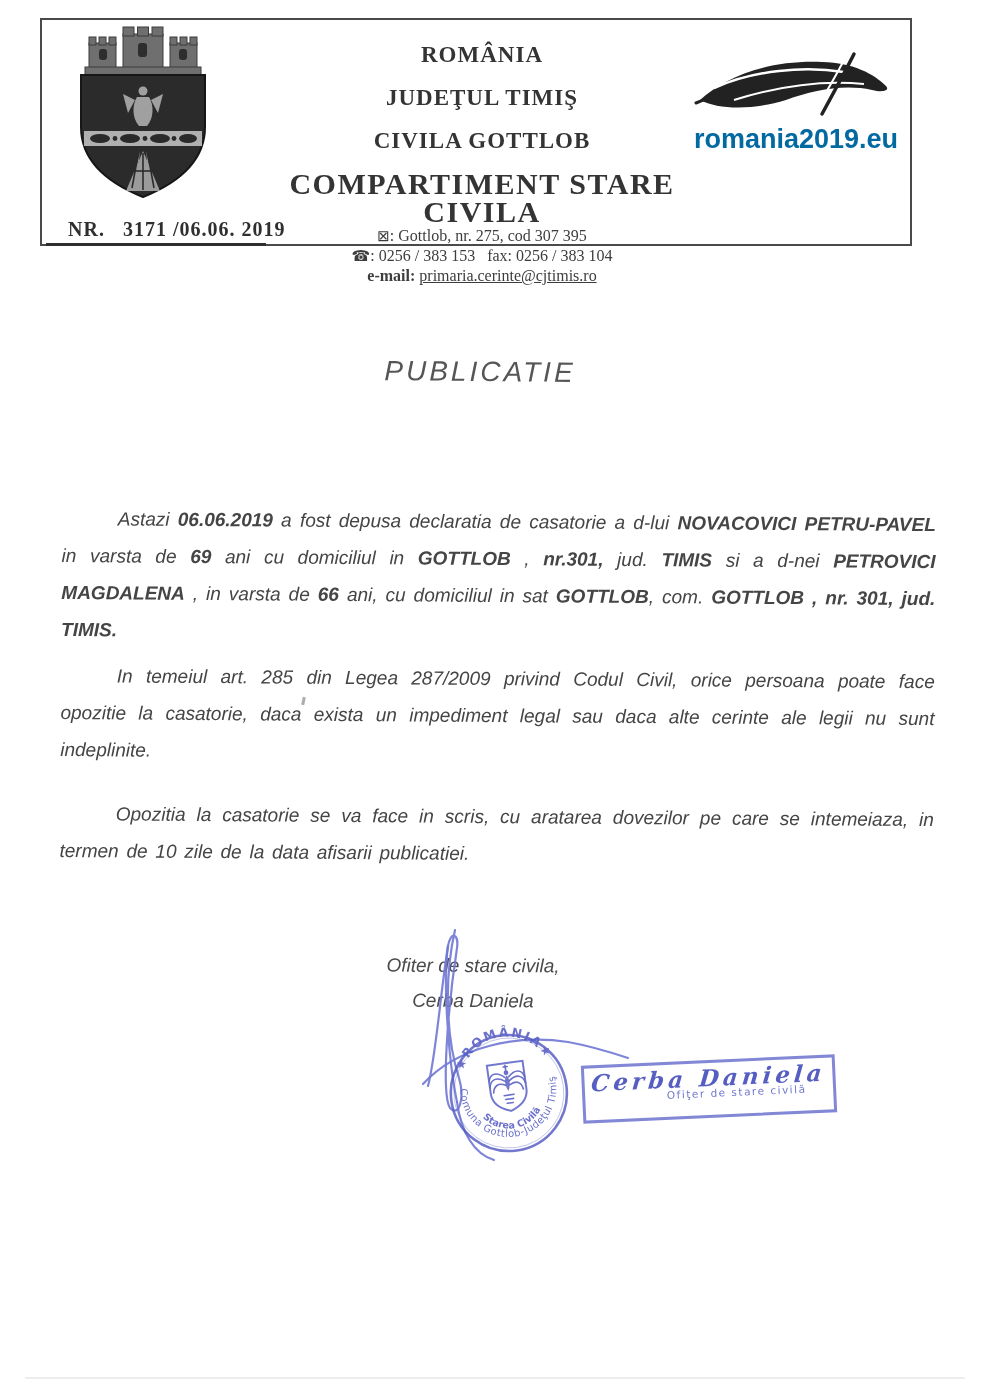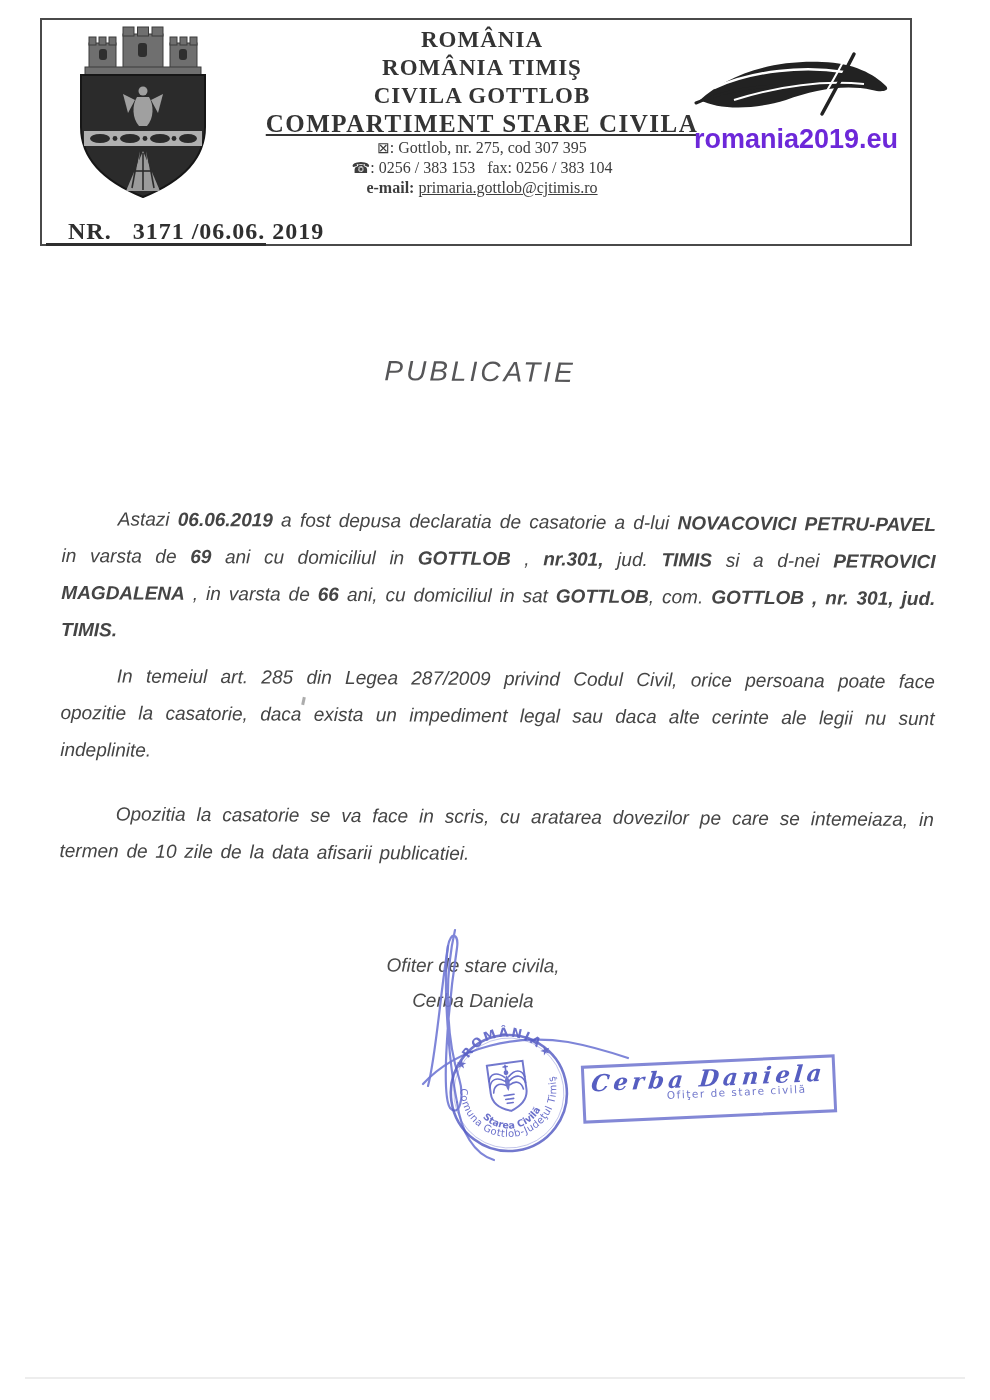--- a/index.html
+++ b/index.html
@@ -7,30 +7,30 @@
     position:relative;width:990px;height:1400px;background:#fff;overflow:hidden;
     font-family:"Liberation Serif", serif;color:#3a3a3a;
   }
   
   .header-box{
     position:absolute;left:40px;top:18px;width:868px;height:224px;
     border:2px solid #4a4a4a;
   }
   .coa{position:absolute;left:20px;top:5px;width:162px;height:175px;}
   .hcenter{position:absolute;left:205px;top:6px;width:470px;text-align:center;}
-  .h1{font-weight:bold;font-size:23px;line-height:28px;color:#343434;letter-spacing:1px;}
-  .h1b{font-size:25px;letter-spacing:1.5px;text-decoration:underline;}
+  .h1{font-weight:bold;font-size:23px;line-height:28px;color:#343434;letter-spacing:1px;margin-top:15px;}
+  .h1b{font-size:30px;letter-spacing:1.5px;}
   .h2{font-size:16px;line-height:19px;color:#3d3d3d;}
   .pre{white-space:pre;}
   .lnk{text-decoration:underline;color:#3d3d3d;}
   .icon-glyph{font-family:"DejaVu Sans", sans-serif;font-size:15px;}
   .logo{position:absolute;right:8px;top:28px;width:212px;text-align:center;}
   .logotext{font-family:"Liberation Sans", sans-serif;font-weight:bold;font-size:27px;
-    color:#6d28d9;letter-spacing:0px;margin-top:2px;}
-  .nr{position:absolute;left:68px;top:218px;font-weight:bold;font-size:24px;
+    color:#0369a1;letter-spacing:0px;margin-top:2px;}
+  .nr{position:absolute;left:68px;top:218px;font-weight:bold;font-size:20px;
     letter-spacing:1px;color:#2f2f2f;}
   .nr-underline{position:absolute;left:46px;top:243px;width:220px;height:3px;background:#2e2e2e;}
   
   .title{
     position:absolute;left:350px;top:356px;width:260px;text-align:center;
     font-family:"Liberation Sans", sans-serif;font-style:italic;font-size:28px;
     letter-spacing:3px;color:#565658;transform:rotate(0.5deg);
   }
   
   .bodytext{
@@ -129,26 +129,26 @@
       <g stroke="#2b2b2b" stroke-width="1.6">
         <line x1="81" y1="128" x2="81" y2="165"></line>
         <line x1="76" y1="130" x2="70" y2="163"></line>
         <line x1="86" y1="130" x2="92" y2="163"></line>
         <line x1="68" y1="146" x2="94" y2="146"></line>
       </g>
     </svg>
 
     <div class="hcenter">
       <div class="h1">ROMÂNIA</div>
-      <div class="h1">ROMÂNIA  TIMIŞ</div>
+      <div class="h1">JUDEŢUL  TIMIŞ</div>
       <div class="h1">CIVILA GOTTLOB</div>
       <div class="h1 h1b">COMPARTIMENT  STARE CIVILA</div>
       <div class="h2 pre"><span class="icon-glyph">⊠</span><span>: Gottlob, nr. 275, cod 307 395</span></div>
       <div class="h2 pre"><span class="icon-glyph">☎</span><span>: 0256 / 383 153   fax: 0256 / 383 104</span></div>
-      <div class="h2"><b>e-mail:</b> <a class="lnk">primaria.gottlob@cjtimis.ro</a></div>
+      <div class="h2"><b>e-mail:</b> <a class="lnk">primaria.cerinte@cjtimis.ro</a></div>
     </div>
 
     <div class="logo">
       <svg width="205" height="70" viewBox="0 0 205 70">
         <path d="M6,52 C30,30 70,12 128,14 C160,15 180,26 192,38 C196,42 190,45 178,42
                  C150,36 120,42 92,52 C60,62 25,62 6,52 Z" fill="#222"></path>
         <path d="M2,55 C28,44 50,40 80,38" stroke="#222" stroke-width="3" fill="none" stroke-linecap="round"></path>
         <path d="M20,40 C60,22 110,18 150,24" stroke="#fff" stroke-width="2.5" fill="none"></path>
         <path d="M40,52 C85,38 130,32 170,36" stroke="#fff" stroke-width="2" fill="none"></path>
         <path d="M128,66 C140,44 152,22 160,6" stroke="#222" stroke-width="3.5" fill="none" stroke-linecap="round"></path>

